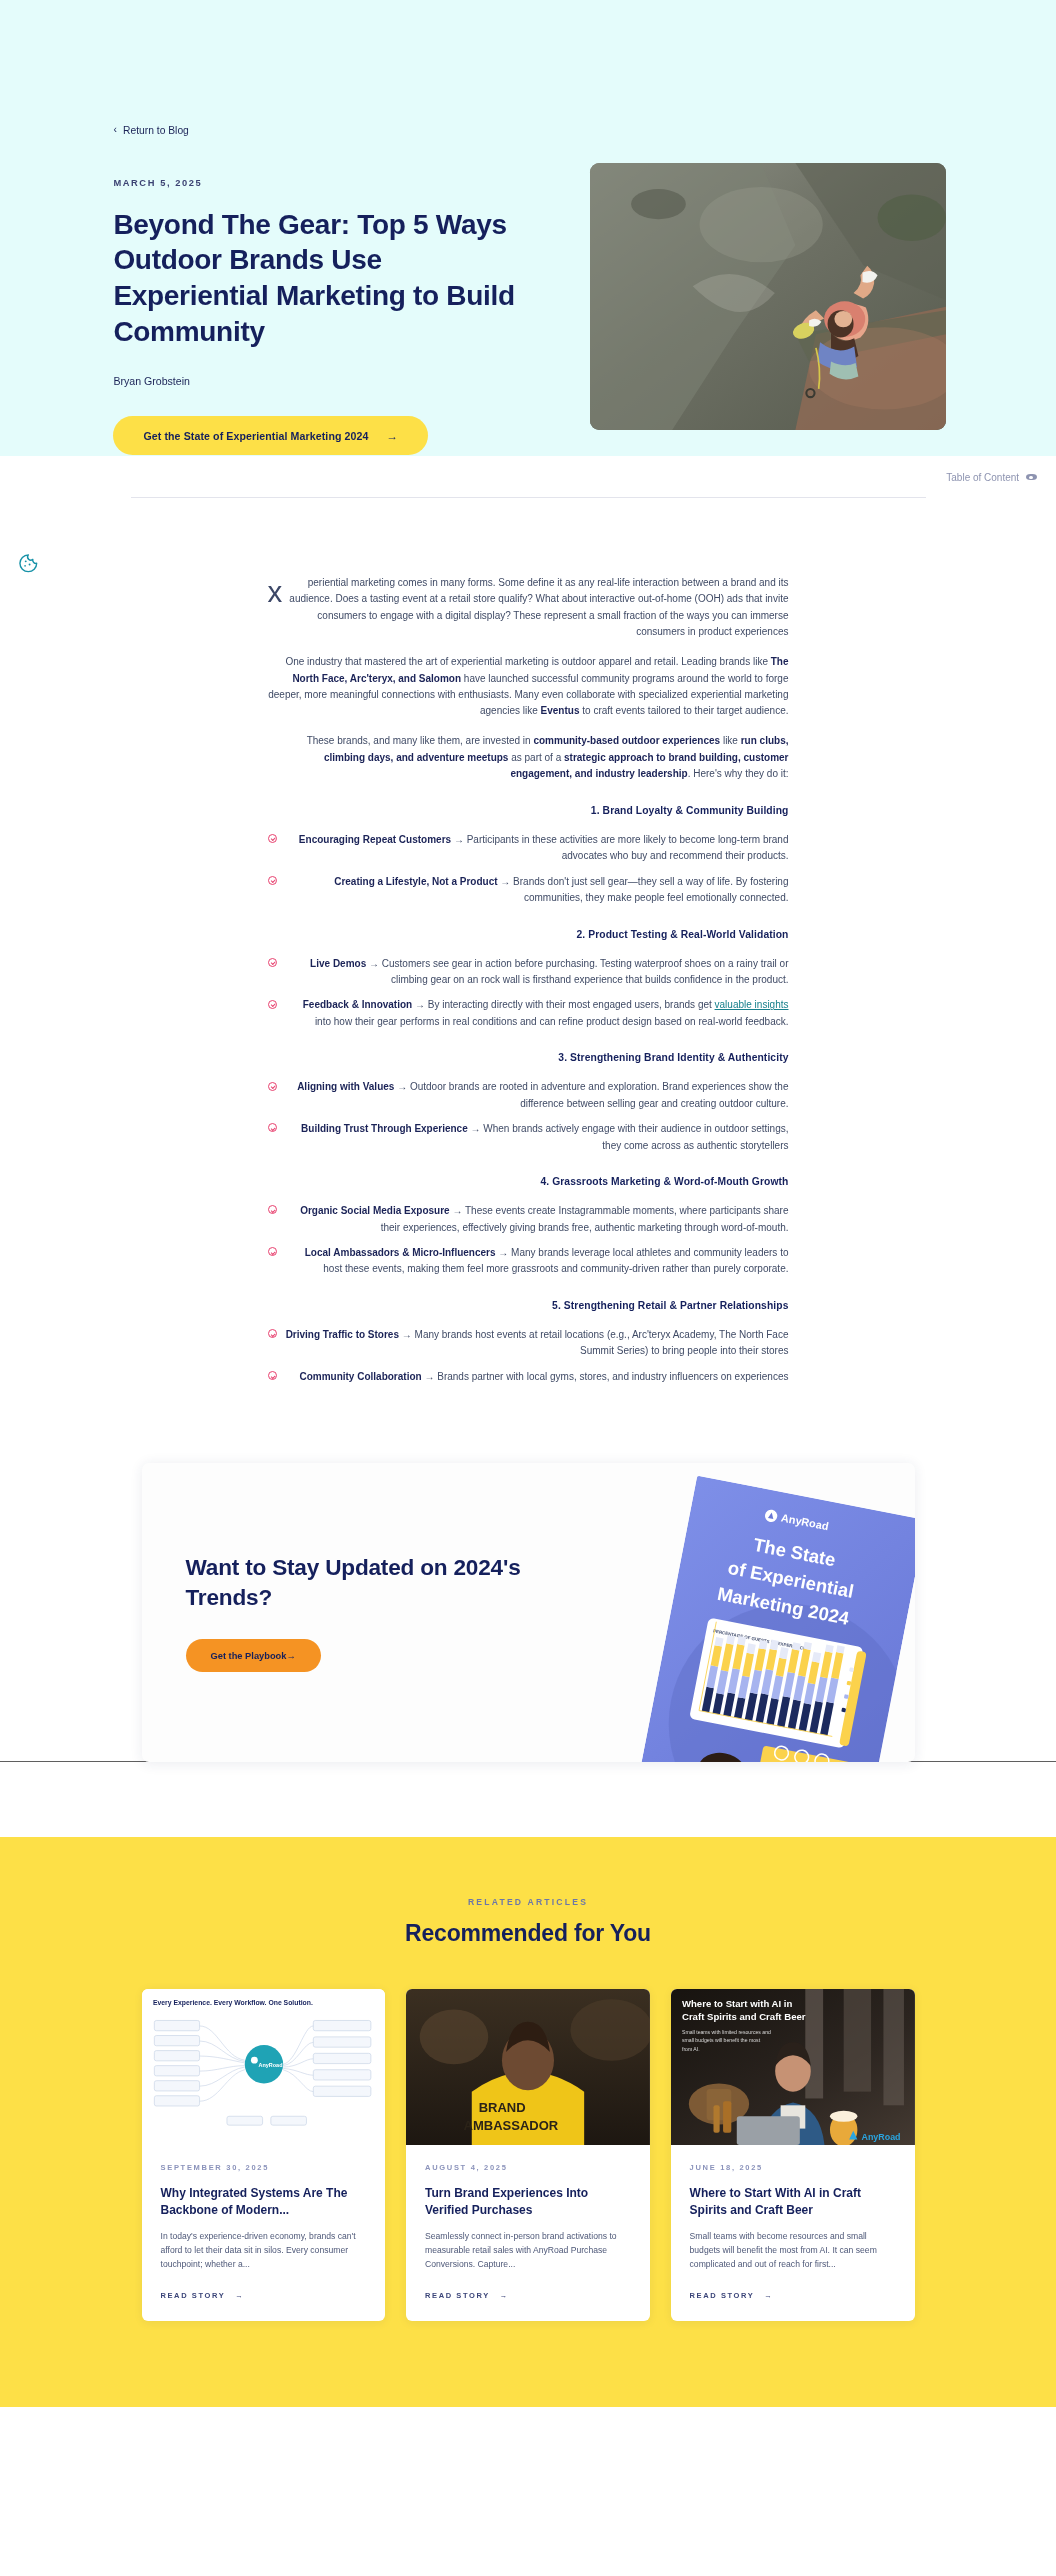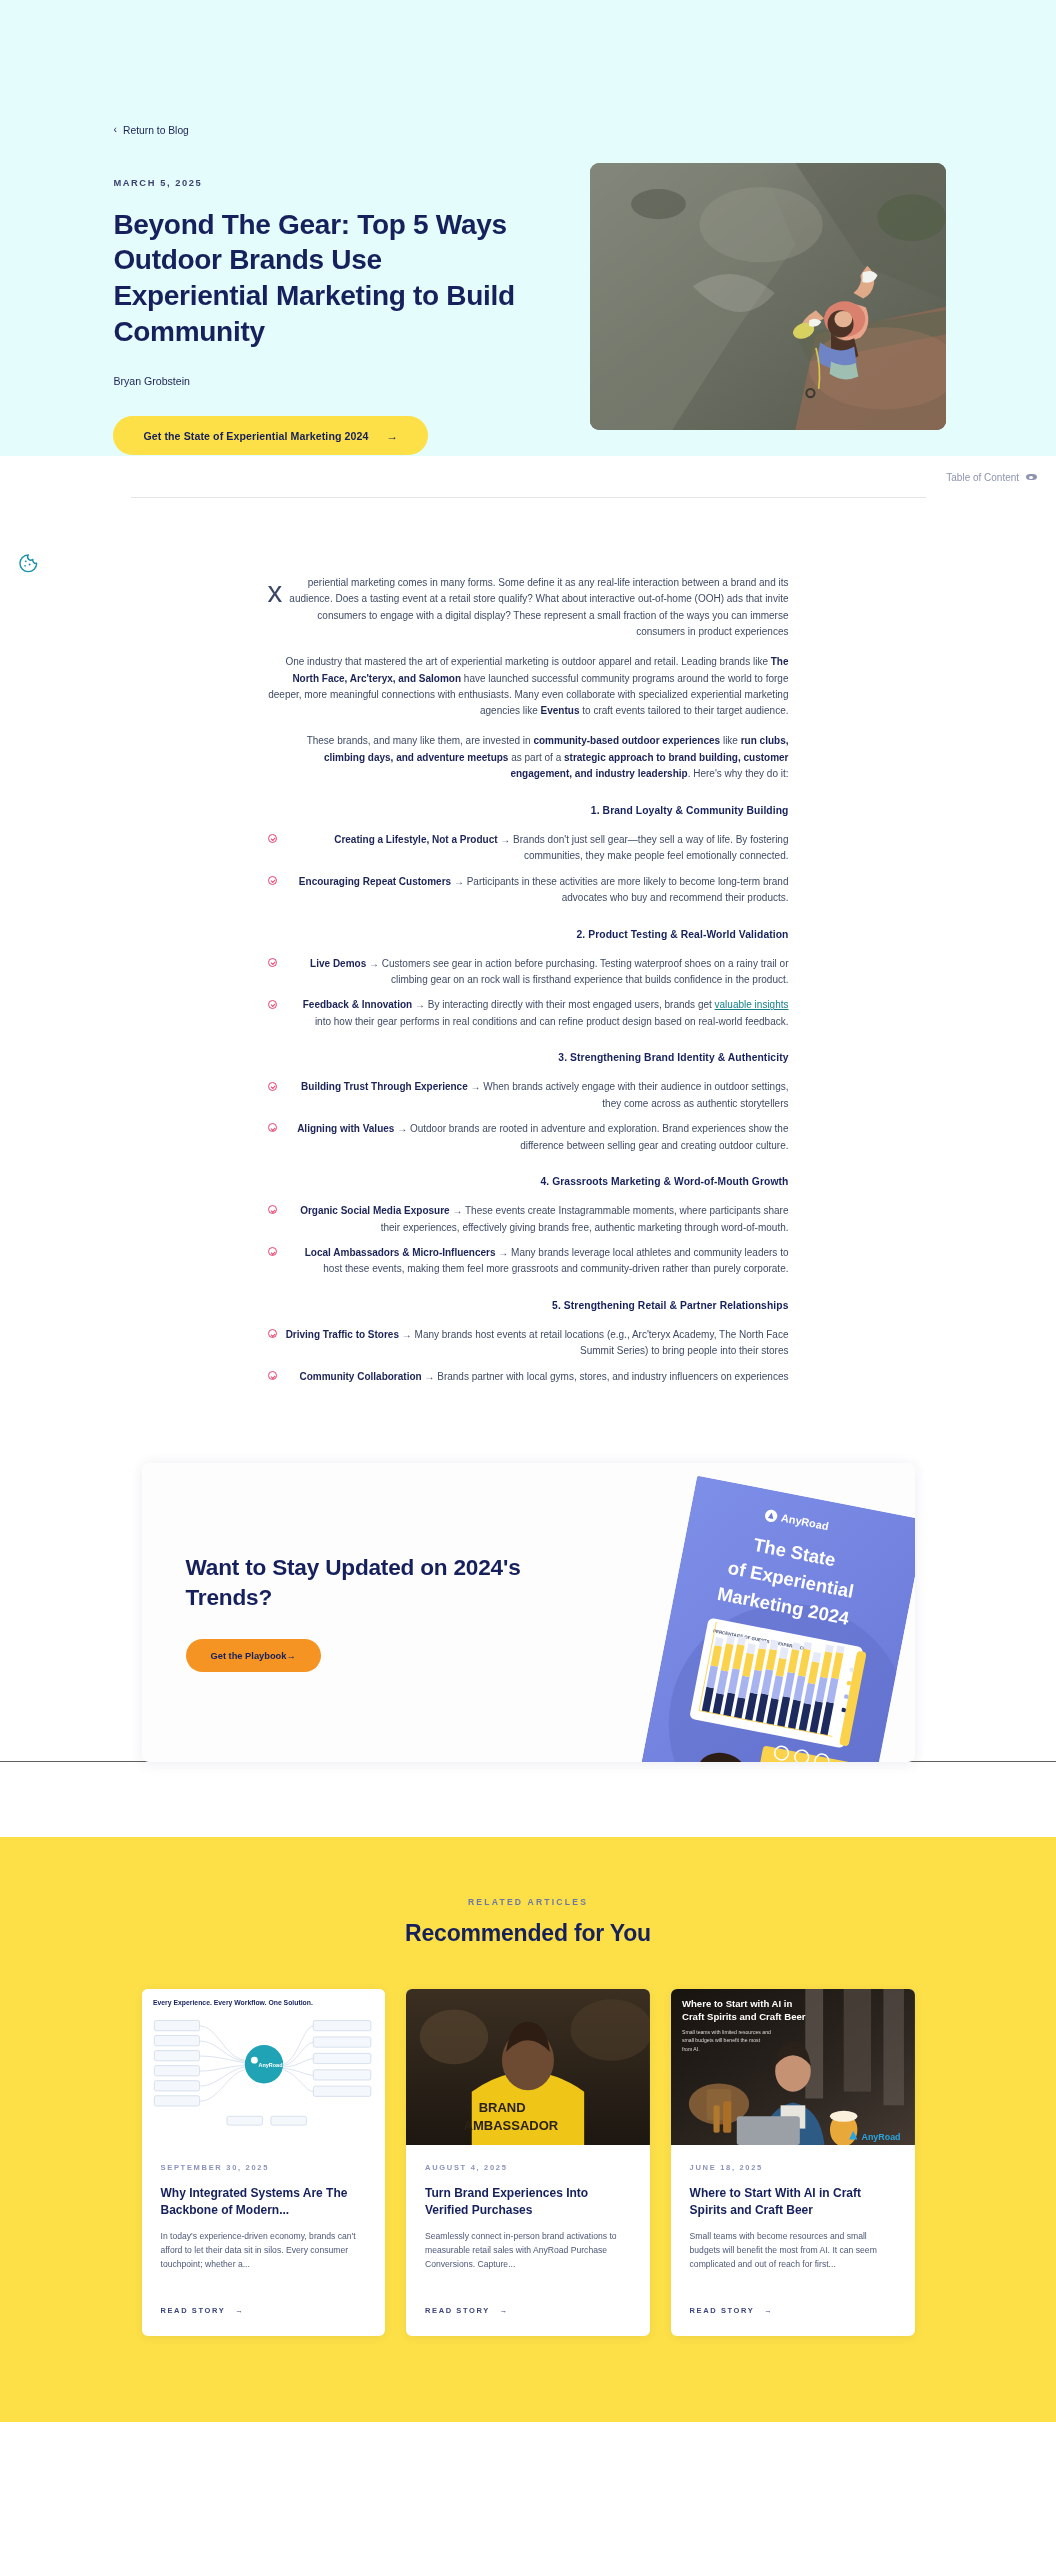--- a/index.html
+++ b/index.html
@@ -164,21 +164,21 @@
     font-size: 7.5px; letter-spacing: 1.7px; font-weight: 600;
     color: #8b93bb; margin-bottom: 13.7px;
   }
   .card-title {
     font-size: 12px; font-weight: 700; color: #15205c;
     line-height: 1.42; margin-bottom: 11px;
   }
   .card-desc { font-size: 8.6px; line-height: 1.62; color: #4e5878; flex:1; }
   .card-read {
     font-size: 7.5px; letter-spacing: 1.6px; font-weight: 600;
-    color: #3b4579; margin-top: 34px; display:flex; align-items:center; gap:10px;
+    color: #3b4579; margin-top: 19px; display:flex; align-items:center; gap:10px;
     cursor: pointer;
   }
 </style>
 </head>
 <body>
 
 <div class="page">
 
   <section class="hero">
     <div class="hero-inner">
@@ -263,34 +263,34 @@
 
     <article class="article">
       <p class="lead"><span>xperiential marketing comes in many forms. Some define it as any real-life interaction between a brand and its audience. Does a tasting event at a retail store qualify? What about interactive out-of-home (OOH) ads that invite consumers to engage with a digital display? These represent a small fraction of the ways you can immerse consumers in product experiences</span></p>
 
       <p><span>One industry that mastered the art of experiential marketing is outdoor apparel and retail. Leading brands like </span><strong>The North Face, Arc'teryx, and Salomon</strong><span> have launched successful community programs around the world to forge deeper, more meaningful connections with enthusiasts. Many even collaborate with specialized experiential marketing agencies like </span><strong>Eventus</strong><span> to craft events tailored to their target audience.</span></p>
 
       <p><span>These brands, and many like them, are invested in </span><strong>community-based outdoor experiences</strong><span> like </span><strong>run clubs, climbing days, and adventure meetups</strong><span> as part of a </span><strong>strategic approach to brand building, customer engagement, and industry leadership</strong><span>. Here's why they do it:</span></p>
 
       <h3 class="sec-head">1. Brand Loyalty &amp; Community Building</h3>
       <ul class="bullets">
+        <li><span class="tick"></span><strong>Encouraging Repeat Customers</strong><span> → Participants in these activities are more likely to become long-term brand advocates who buy and recommend their products.</span></li>
         <li><span class="tick"></span><strong>Creating a Lifestyle, Not a Product</strong><span> → Brands don't just sell gear—they sell a way of life. By fostering communities, they make people feel emotionally connected.</span></li>
-        <li><span class="tick"></span><strong>Encouraging Repeat Customers</strong><span> → Participants in these activities are more likely to become long-term brand advocates who buy and recommend their products.</span></li>
       </ul>
 
       <h3 class="sec-head">2. Product Testing &amp; Real-World Validation</h3>
       <ul class="bullets">
         <li><span class="tick"></span><strong>Live Demos</strong><span> → Customers see gear in action before purchasing. Testing waterproof shoes on a rainy trail or climbing gear on an rock wall is firsthand experience that builds confidence in the product.</span></li>
         <li><span class="tick"></span><strong>Feedback &amp; Innovation</strong><span> → By interacting directly with their most engaged users, brands get </span><a class="inline-link" href="#">valuable insights</a><span> into how their gear performs in real conditions and can refine product design based on real-world feedback.</span></li>
       </ul>
 
       <h3 class="sec-head">3. Strengthening Brand Identity &amp; Authenticity</h3>
       <ul class="bullets">
+        <li><span class="tick"></span><strong>Aligning with Values</strong><span> → Outdoor brands are rooted in adventure and exploration. Brand experiences show the difference between selling gear and creating outdoor culture.</span></li>
         <li><span class="tick"></span><strong>Building Trust Through Experience</strong><span> → When brands actively engage with their audience in outdoor settings, they come across as authentic storytellers</span></li>
-        <li><span class="tick"></span><strong>Aligning with Values</strong><span> → Outdoor brands are rooted in adventure and exploration. Brand experiences show the difference between selling gear and creating outdoor culture.</span></li>
       </ul>
 
       <h3 class="sec-head">4. Grassroots Marketing &amp; Word-of-Mouth Growth</h3>
       <ul class="bullets">
         <li><span class="tick"></span><strong>Organic Social Media Exposure</strong><span> → These events create Instagrammable moments, where participants share their experiences, effectively giving brands free, authentic marketing through word-of-mouth.</span></li>
         <li><span class="tick"></span><strong>Local Ambassadors &amp; Micro-Influencers</strong><span> → Many brands leverage local athletes and community leaders to host these events, making them feel more grassroots and community-driven rather than purely corporate.</span></li>
       </ul>
 
       <h3 class="sec-head">5. Strengthening Retail &amp; Partner Relationships</h3>
       <ul class="bullets">

